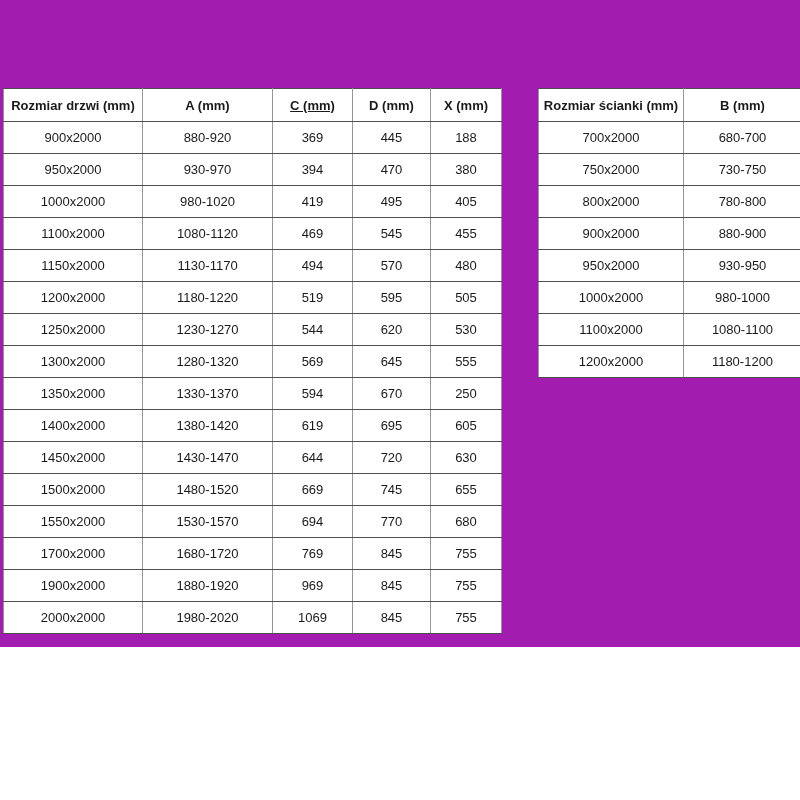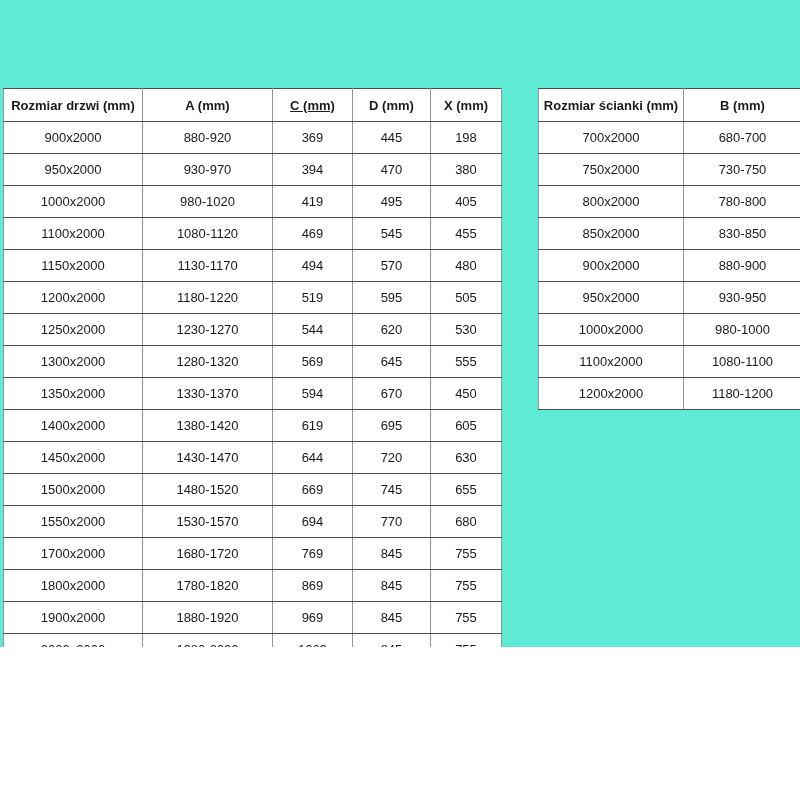--- a/index.html
+++ b/index.html
@@ -9,21 +9,21 @@
   }
   body {
     width: 800px;
     height: 800px;
     font-family: "Liberation Sans", sans-serif;
   }
   .canvas {
     position: relative;
     width: 800px;
     height: 647px;
-    background: #5eead4;
+    background: #a21caf;
     overflow: hidden;
   }
   table.spec {
     position: absolute;
     top: 88px;
     border-collapse: collapse;
     table-layout: fixed;
     background: #ffffff;
     border: 1.5px solid #4d4d4d;
   }
@@ -69,21 +69,21 @@
           <th>D (mm)</th>
           <th>X (mm)</th>
         </tr>
       </thead>
       <tbody>
         <tr>
           <td>900x2000</td>
           <td>880-920</td>
           <td>369</td>
           <td>445</td>
-          <td>198</td>
+          <td>188</td>
         </tr>
         <tr>
           <td>950x2000</td>
           <td>930-970</td>
           <td>394</td>
           <td>470</td>
           <td>380</td>
         </tr>
         <tr>
           <td>1000x2000</td>
@@ -125,21 +125,21 @@
           <td>1280-1320</td>
           <td>569</td>
           <td>645</td>
           <td>555</td>
         </tr>
         <tr>
           <td>1350x2000</td>
           <td>1330-1370</td>
           <td>594</td>
           <td>670</td>
-          <td>450</td>
+          <td>250</td>
         </tr>
         <tr>
           <td>1400x2000</td>
           <td>1380-1420</td>
           <td>619</td>
           <td>695</td>
           <td>605</td>
         </tr>
         <tr>
           <td>1450x2000</td>
@@ -163,27 +163,20 @@
           <td>680</td>
         </tr>
         <tr>
           <td>1700x2000</td>
           <td>1680-1720</td>
           <td>769</td>
           <td>845</td>
           <td>755</td>
         </tr>
         <tr>
-          <td>1800x2000</td>
-          <td>1780-1820</td>
-          <td>869</td>
-          <td>845</td>
-          <td>755</td>
-        </tr>
-        <tr>
           <td>1900x2000</td>
           <td>1880-1920</td>
           <td>969</td>
           <td>845</td>
           <td>755</td>
         </tr>
         <tr>
           <td>2000x2000</td>
           <td>1980-2020</td>
           <td>1069</td>
@@ -206,24 +199,20 @@
         </tr>
         <tr>
           <td>750x2000</td>
           <td>730-750</td>
         </tr>
         <tr>
           <td>800x2000</td>
           <td>780-800</td>
         </tr>
         <tr>
-          <td>850x2000</td>
-          <td>830-850</td>
-        </tr>
-        <tr>
           <td>900x2000</td>
           <td>880-900</td>
         </tr>
         <tr>
           <td>950x2000</td>
           <td>930-950</td>
         </tr>
         <tr>
           <td>1000x2000</td>
           <td>980-1000</td>

